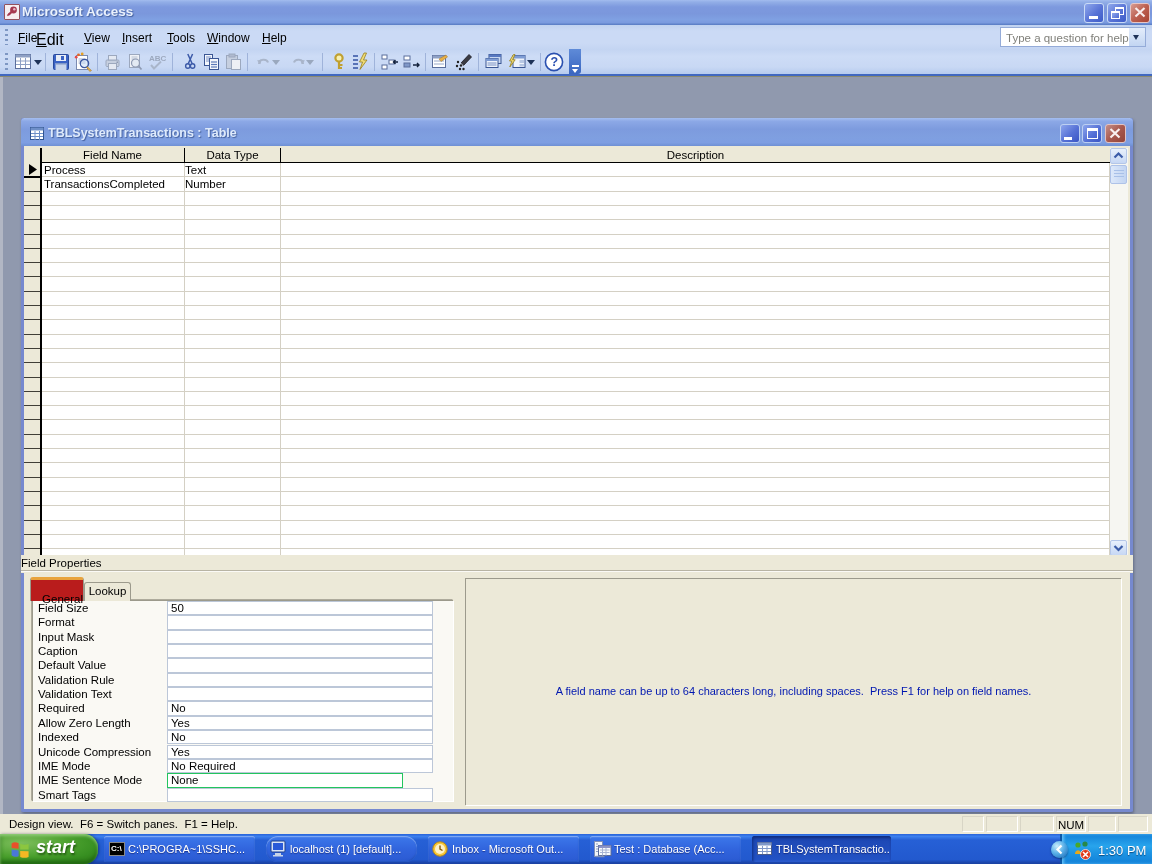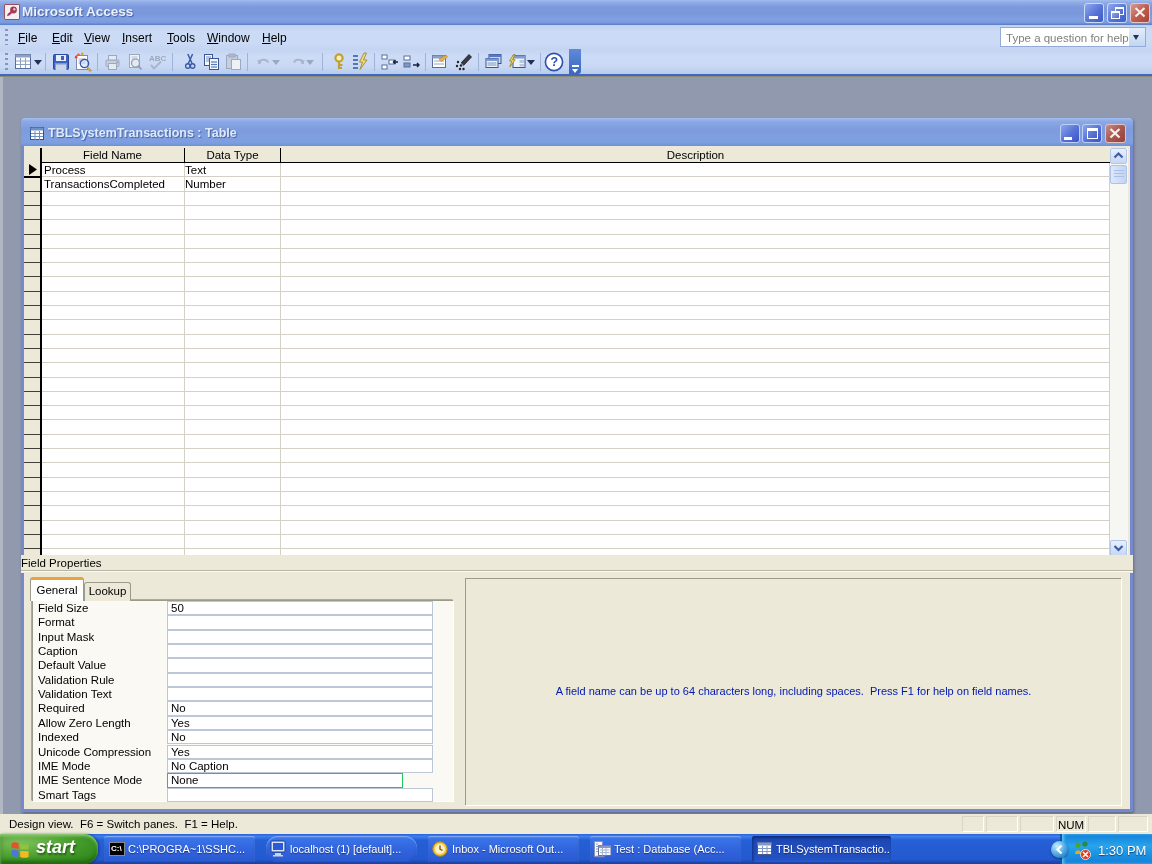--- a/index.html
+++ b/index.html
@@ -27,21 +27,21 @@
     </div>
  <div class="abs" style="left:1130px;top:3px;width:20px;height:19.5px;border-radius:3px;border:1px solid #E6C6C6;background:linear-gradient(135deg,#D89C92 0%,#BC5F50 50%,#A84434 100%)">
   <svg width="18" height="18" style="position:absolute;left:0;top:0">
         <path d="M4.5 4 L13.5 12.5 M13.5 4 L4.5 12.5" stroke="#F8ECEC" stroke-width="2.2"></path>
       </svg>
     </div>
 </div>
 <div class="abs" style="left:0;top:25px;width:1152px;height:24px;background:linear-gradient(to bottom,#C0D2F0,#CBDAF5 25%,#CBDAF5 75%,#C4D5F2)">
  <div class="abs" style="left:5px;top:4px;width:3px;height:16px;background:repeating-linear-gradient(to bottom,#7E97C3 0 2px,transparent 2px 5px)"></div>
  <div class="abs" style="left:18px;top:6px;font-size:12px;color:#000"><u>F</u>ile</div>
-    <div class="abs" style="left:52px;top:6px;font-size:12px;color:#000"><u>E</u>dit</div>
+    <div class="abs" style="left:36px;top:6px;font-size:16px;color:#000"><u>E</u>dit</div>
     <div class="abs" style="left:84px;top:6px;font-size:12px;color:#000"><u>V</u>iew</div>
     <div class="abs" style="left:122px;top:6px;font-size:12px;color:#000"><u>I</u>nsert</div>
     <div class="abs" style="left:167px;top:6px;font-size:12px;color:#000"><u>T</u>ools</div>
     <div class="abs" style="left:207px;top:6px;font-size:12px;color:#000"><u>W</u>indow</div>
     <div class="abs" style="left:262px;top:6px;font-size:12px;color:#000"><u>H</u>elp</div>
  <div class="abs" style="left:1000px;top:2px;width:146px;height:20px;background:#fff;border:1px solid #94ABD8">
   <div class="abs" style="left:5px;top:4px;color:#80807A;font-size:11.5px;white-space:nowrap">Type a question for help</div>
   <div class="abs" style="right:0;top:0;width:16px;height:18px;background:linear-gradient(to bottom,#E4EDFB,#C2D5F2)">
    <div class="abs" style="left:4px;top:7px;width:0;height:0;border:3.5px solid transparent;border-top:5px solid #1F3358"></div>
       </div>
@@ -314,21 +314,21 @@
   <svg width="15" height="14" style="position:absolute;left:0;top:0">
             <path d="M3.5 5 L7.5 9 L11.5 5" stroke="#3C5CA8" stroke-width="2.2" fill="none"></path>
           </svg>
         </div>
 </div>
       <div class="abs" style="left:1088px;top:17px;width:1px;height:392px;background:#D4D0C4"></div>
       <div class="abs" style="left:0;top:409px;width:1112px;height:18px;background:#ECE9D8"></div>
       <div class="abs" style="left:0;top:411px;width:1032px;font-size:11.5px;text-align:left">Field Properties</div>
       <div class="abs" style="left:0;top:424px;width:1112px;height:1px;background:#B8B4A4"></div>
       <div class="abs" style="left:0;top:425px;width:1112px;height:1px;background:#FBFAF6"></div>
-      <div class="abs" style="left:9px;top:431px;width:54px;height:24px;background:#ffffff;border:1px solid #9C9A8C;border-bottom:none;border-top:3px solid #E8A33D;border-radius:3px 3px 0 0;z-index:3;font-size:11.5px;text-align:center;padding-top:4px">General</div>
+      <div class="abs" style="left:9px;top:431px;width:54px;height:24px;background:#b91c1c;border:1px solid #9C9A8C;border-bottom:none;border-top:3px solid #E8A33D;border-radius:3px 3px 0 0;z-index:3;font-size:11.5px;text-align:right;padding-top:13px">General</div>
       <div class="abs" style="left:63px;top:436px;width:47px;height:19px;background:#ECE9D8;border:1px solid #9C9A8C;border-bottom:none;border-radius:3px 3px 0 0;z-index:2;font-size:11.5px;text-align:center;padding-top:2px">Lookup</div>
       <div class="abs" style="left:11px;top:454px;width:421px;height:201px;background:#FAF9F4;border-top:1px solid #9C9A8C;border-left:1px solid #9C9A8C;box-shadow:1px 1px 0 #FFFFFF, -0.5px -0.5px 0 #706E60;z-index:1">
         <div class="abs" style="left:5px;top:1.0px;font-size:11.5px;white-space:nowrap">Field Size</div>
         <div class="abs" style="left:134px;top:0.0px;width:266px;height:14.4px;background:#fff;border:1px solid #BCC7D8;font-size:11.5px;padding:0 0 0 3px;white-space:nowrap">50</div>
         <div class="abs" style="left:5px;top:15.3px;font-size:11.5px;white-space:nowrap">Format</div>
         <div class="abs" style="left:134px;top:14.3px;width:266px;height:14.4px;background:#fff;border:1px solid #BCC7D8;font-size:11.5px;padding:0 0 0 3px;white-space:nowrap"></div>
         <div class="abs" style="left:5px;top:29.7px;font-size:11.5px;white-space:nowrap">Input Mask</div>
         <div class="abs" style="left:134px;top:28.7px;width:266px;height:14.4px;background:#fff;border:1px solid #BCC7D8;font-size:11.5px;padding:0 0 0 3px;white-space:nowrap"></div>
         <div class="abs" style="left:5px;top:44.0px;font-size:11.5px;white-space:nowrap">Caption</div>
         <div class="abs" style="left:134px;top:43.0px;width:266px;height:14.4px;background:#fff;border:1px solid #BCC7D8;font-size:11.5px;padding:0 0 0 3px;white-space:nowrap"></div>
@@ -340,21 +340,21 @@
         <div class="abs" style="left:134px;top:86.1px;width:266px;height:14.4px;background:#fff;border:1px solid #BCC7D8;font-size:11.5px;padding:0 0 0 3px;white-space:nowrap"></div>
         <div class="abs" style="left:5px;top:101.4px;font-size:11.5px;white-space:nowrap">Required</div>
         <div class="abs" style="left:134px;top:100.4px;width:266px;height:14.4px;background:#fff;border:1px solid #BCC7D8;font-size:11.5px;padding:0 0 0 3px;white-space:nowrap">No</div>
         <div class="abs" style="left:5px;top:115.8px;font-size:11.5px;white-space:nowrap">Allow Zero Length</div>
         <div class="abs" style="left:134px;top:114.8px;width:266px;height:14.4px;background:#fff;border:1px solid #BCC7D8;font-size:11.5px;padding:0 0 0 3px;white-space:nowrap">Yes</div>
         <div class="abs" style="left:5px;top:130.1px;font-size:11.5px;white-space:nowrap">Indexed</div>
         <div class="abs" style="left:134px;top:129.1px;width:266px;height:14.4px;background:#fff;border:1px solid #BCC7D8;font-size:11.5px;padding:0 0 0 3px;white-space:nowrap">No</div>
         <div class="abs" style="left:5px;top:144.5px;font-size:11.5px;white-space:nowrap">Unicode Compression</div>
         <div class="abs" style="left:134px;top:143.5px;width:266px;height:14.4px;background:#fff;border:1px solid #BCC7D8;font-size:11.5px;padding:0 0 0 3px;white-space:nowrap">Yes</div>
         <div class="abs" style="left:5px;top:158.8px;font-size:11.5px;white-space:nowrap">IME Mode</div>
-        <div class="abs" style="left:134px;top:157.8px;width:266px;height:14.4px;background:#fff;border:1px solid #BCC7D8;font-size:11.5px;padding:0 0 0 3px;white-space:nowrap">No Caption</div>
+        <div class="abs" style="left:134px;top:157.8px;width:266px;height:14.4px;background:#fff;border:1px solid #BCC7D8;font-size:11.5px;padding:0 0 0 3px;white-space:nowrap">No Required</div>
         <div class="abs" style="left:5px;top:173.2px;font-size:11.5px;white-space:nowrap">IME Sentence Mode</div>
         <div class="abs" style="left:134px;top:172.2px;width:236px;height:14.4px;background:#fff;border:1px solid #22c55e;font-size:11.5px;padding:0 0 0 3px;white-space:nowrap">None</div>
         <div class="abs" style="left:5px;top:187.5px;font-size:11.5px;white-space:nowrap">Smart Tags</div>
         <div class="abs" style="left:134px;top:186.5px;width:266px;height:14.4px;background:#fff;border:1px solid #BCC7D8;font-size:11.5px;padding:0 0 0 3px;white-space:nowrap"></div>
       </div>
       <div class="abs" style="left:444px;top:432px;width:656px;height:227px;background:#ECE9D8;border-top:1px solid #9C9A8C;border-left:1px solid #9C9A8C;box-shadow:1px 1px 0 #FFFFFF">
  <div class="abs" style="left:0;right:0;top:106px;text-align:center;color:#0017B0;font-size:11px">A field name can be up to 64 characters long, including spaces.&nbsp; Press F1 for help on field names.</div>
 </div>
     </div>
   </div>

